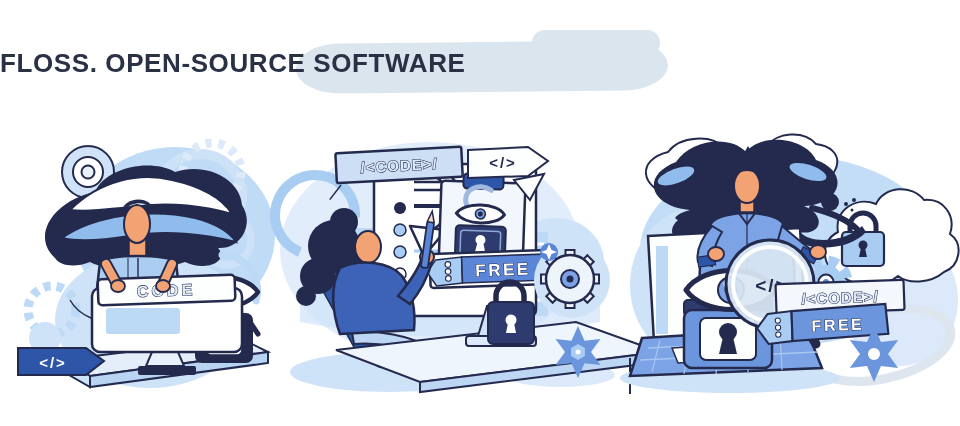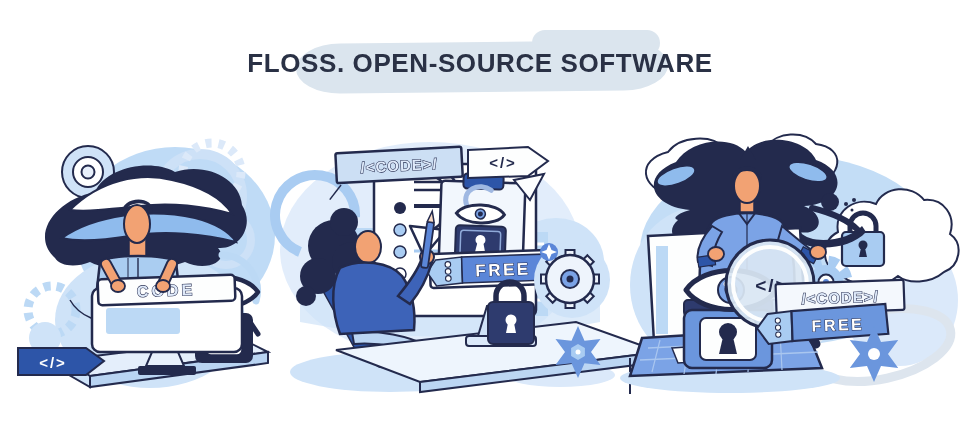--- a/index.html
+++ b/index.html
@@ -2,21 +2,21 @@
 <html><head>
 <meta charset="utf-8">
 <style>
   html,body{margin:0;padding:0;background:#fff;}
   .canvas{position:relative;width:960px;height:426px;background:#ffffff;overflow:hidden;
           font-family:"Liberation Sans",sans-serif;}
   .title-blob{position:absolute;left:296px;top:42px;width:372px;height:50px;
               background:#dbe5ee;border-radius:46px/26px;transform:rotate(-.6deg);}
   .title-blob2{position:absolute;left:532px;top:30px;width:128px;height:26px;
                background:#dbe5ee;border-radius:14px;}
-  h1.page-title{position:absolute;left:0;right:0;top:48px;margin:0;text-align:center;
+  h1.page-title{position:absolute;left:0;right:0;top:48px;margin:0;text-align:left;
                 font-size:26px;font-weight:bold;letter-spacing:.6px;color:#2a3145;}
   svg.art{position:absolute;left:0;top:0;}
   .lbl{font-family:"Liberation Sans",sans-serif;font-weight:bold;text-anchor:middle;}
   .outl{paint-order:stroke;stroke:#232a4d;stroke-width:1.1px;fill:#dfeafa;}
   .wout{paint-order:stroke;stroke:#232a4d;stroke-width:1px;fill:#ffffff;}
 </style>
 </head>
 <body>
 
 <div class="canvas">

